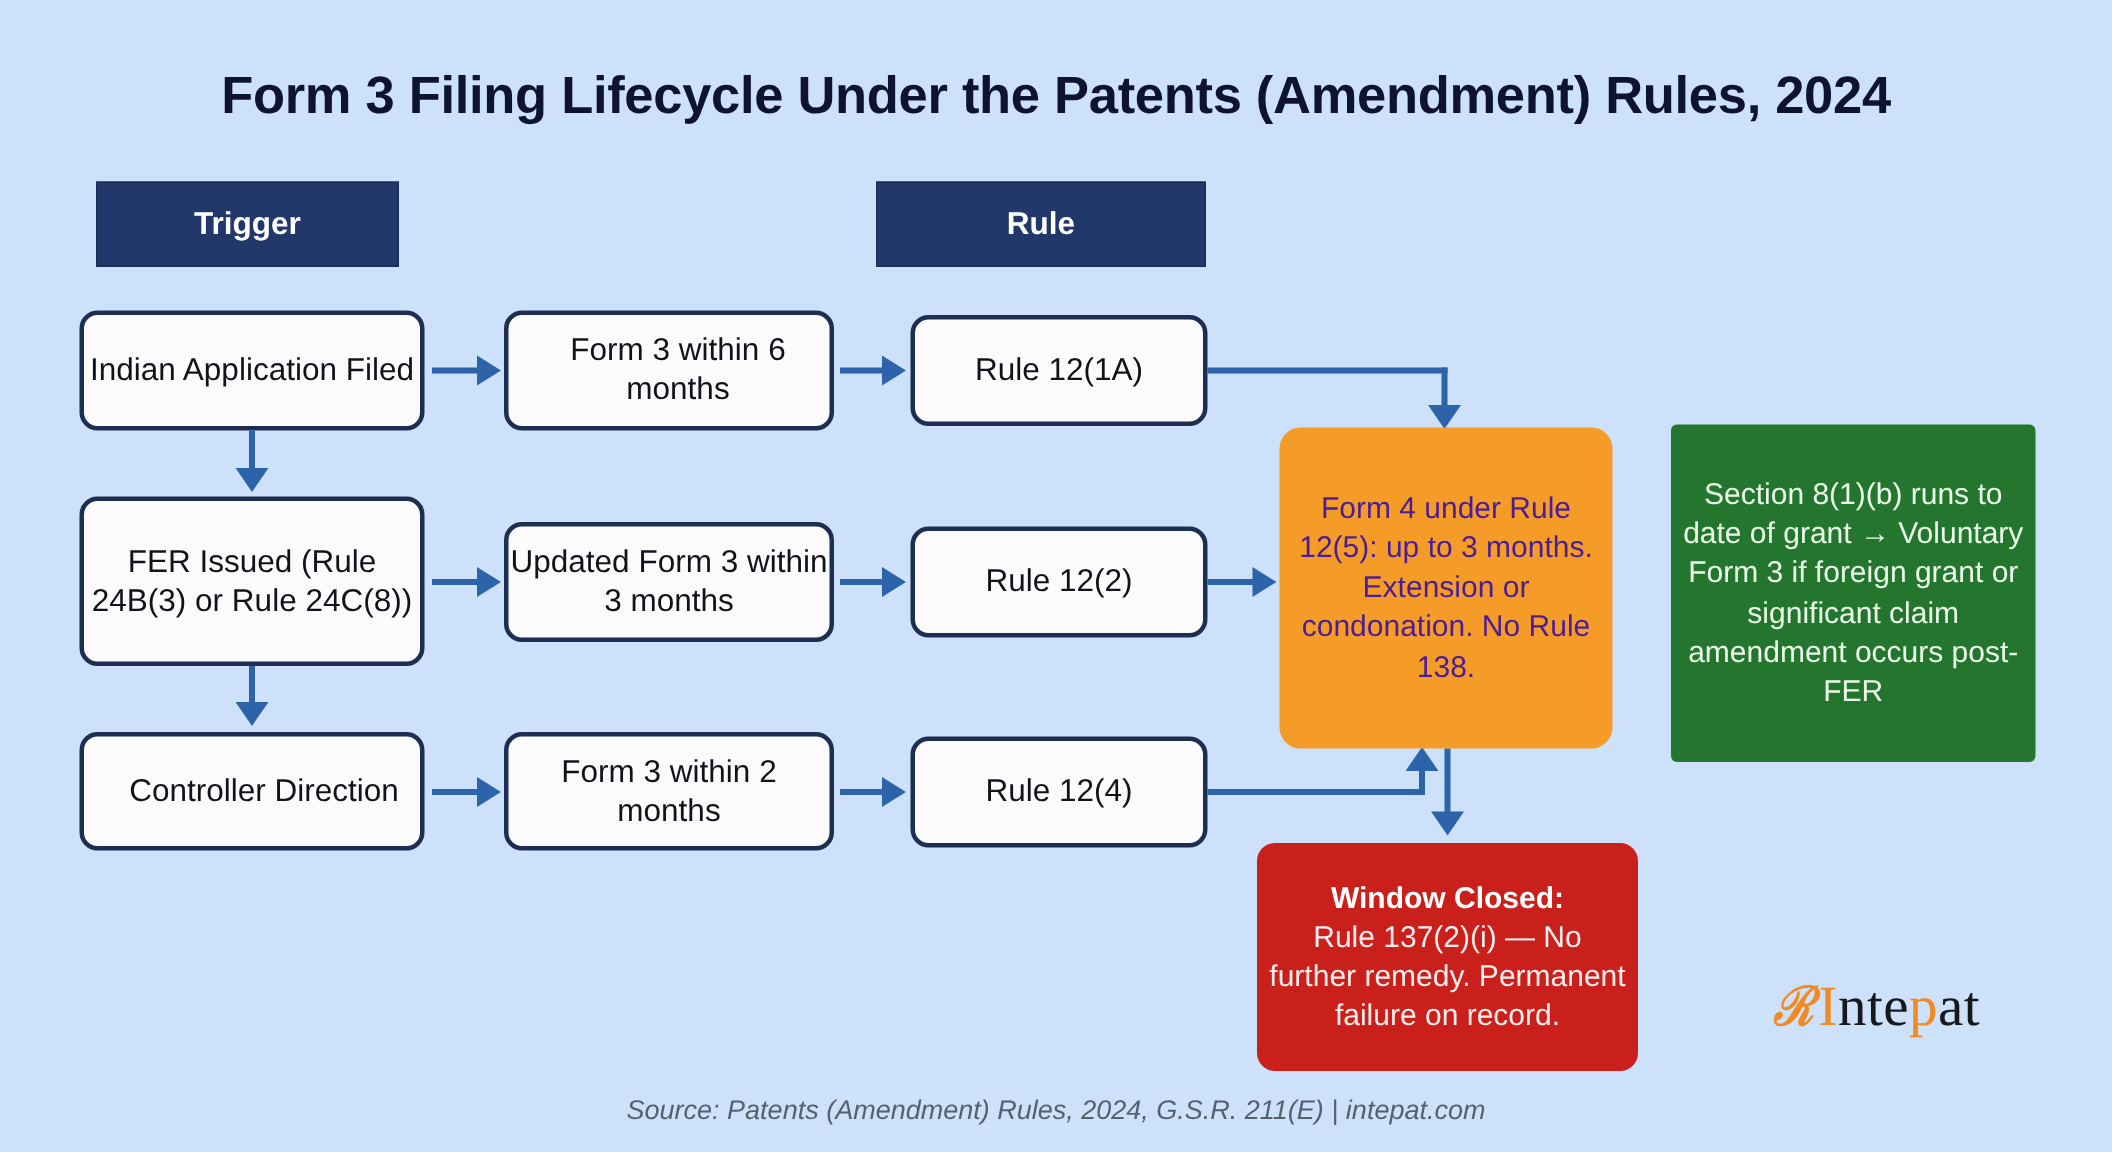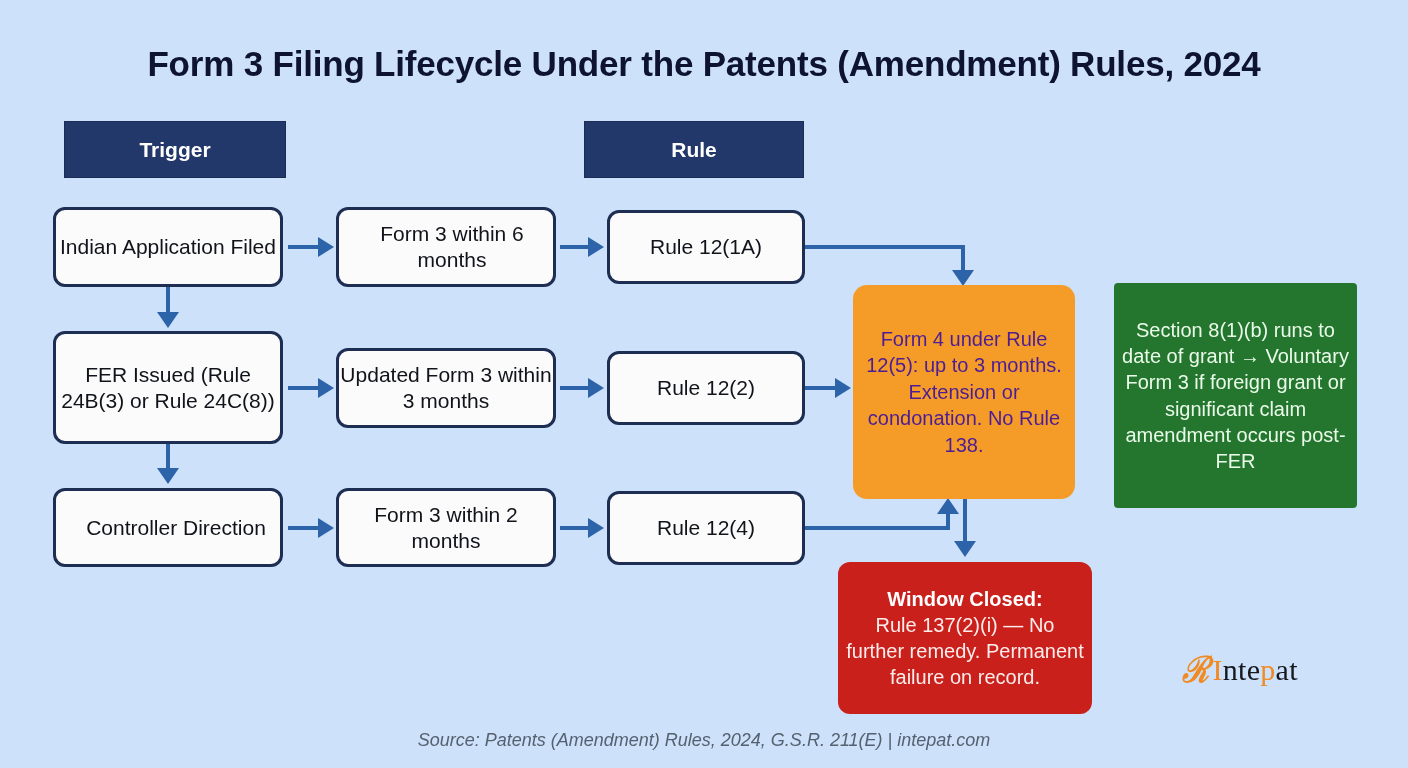--- a/index.html
+++ b/index.html
@@ -39,21 +39,21 @@
     background: #22386a;
     color: #ffffff;
     font-size: 21px;
     font-weight: bold;
     display: flex;
     align-items: center;
     justify-content: center;
     border: 1px solid #1b2d56;
     box-sizing: border-box;
   }
-  .colhead.c1 { left: 64px;  top: 121px; width: 222px; text-align: right; }
+  .colhead.c1 { left: 64px;  top: 121px; width: 202px; text-align: right; }
   .colhead.c2 { left: 336px; top: 121px; width: 200px; }
   .colhead.c3 { left: 584px; top: 121px; width: 220px; }
 
   
   .box {
     position: absolute;
     box-sizing: border-box;
     display: flex;
     align-items: center;
     justify-content: center;
@@ -160,21 +160,21 @@
     font-size: 36px;
     font-style: italic;
     font-weight: bold;
     color: #f08a22;
     line-height: 1;
     transform: scaleX(0.85);
     margin-right: 1px;
   }
   .logo-word {
     font-family: "Liberation Serif", serif;
-    font-size: 30px;
+    font-size: 38px;
     color: #16181d;
     line-height: 1;
     letter-spacing: 0.3px;
   }
   .logo-word .o { color: #f08a22; }
 </style>
 </head>
 <body>
 
 <div id="canvas">

